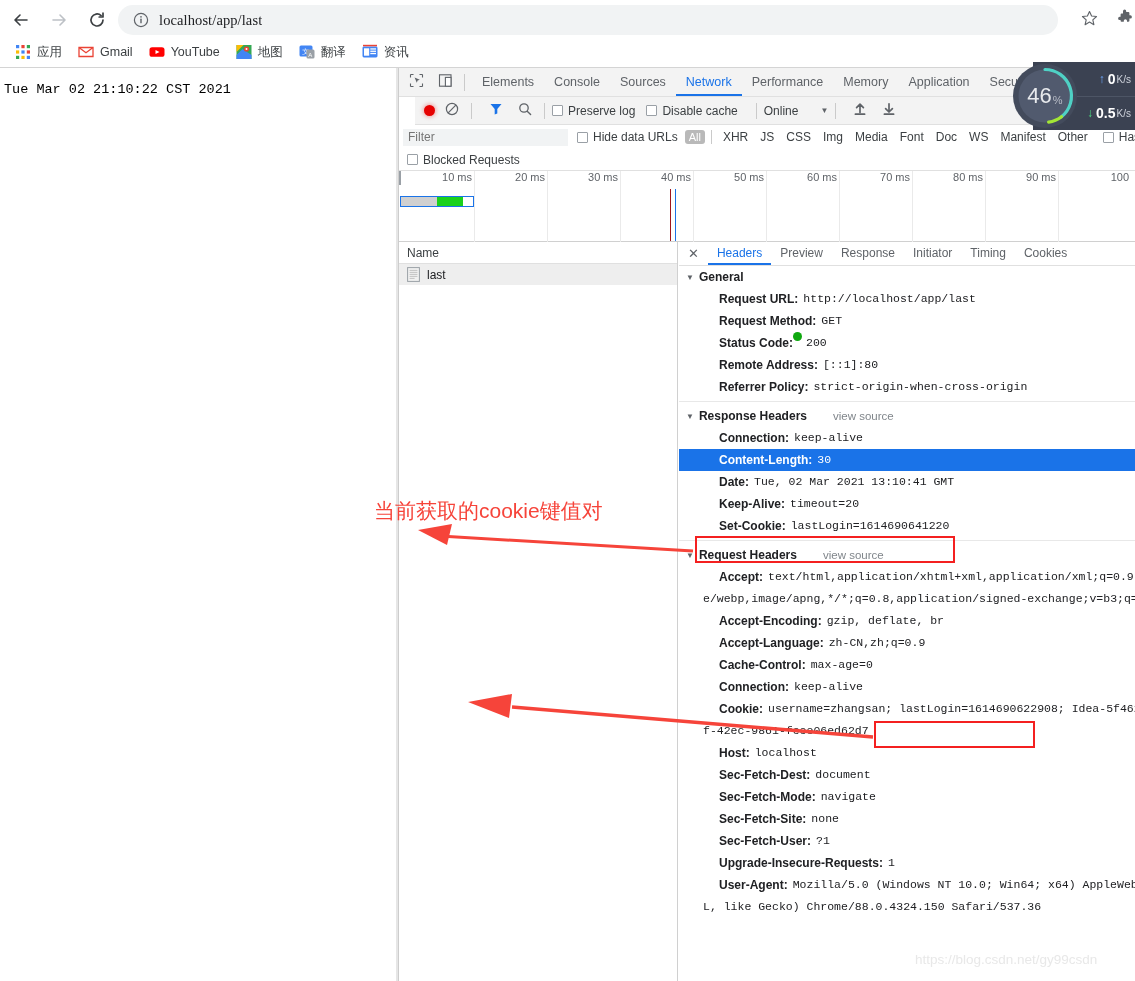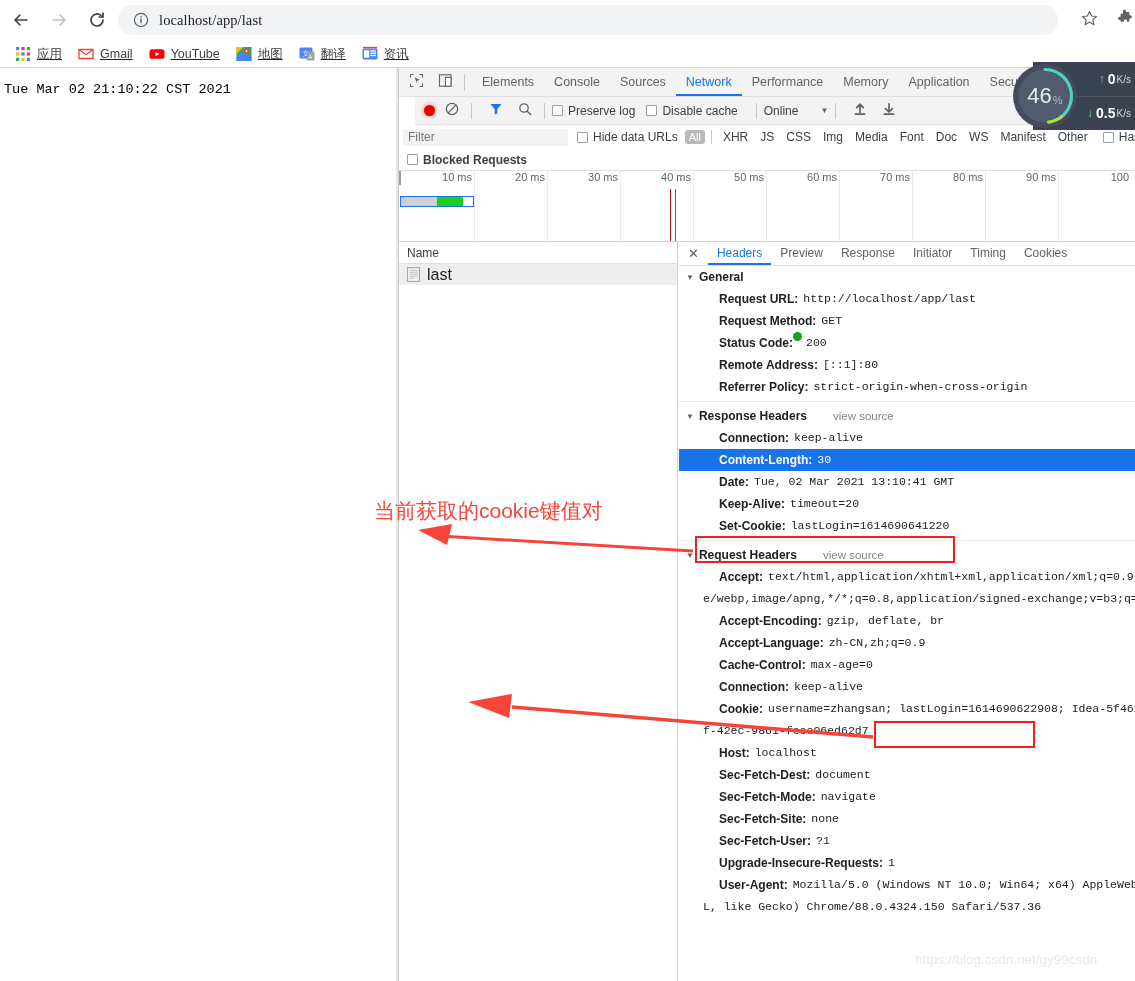--- a/index.html
+++ b/index.html
@@ -23,21 +23,21 @@
   }
   #omnibox .info-icon { width:18px; height:18px; margin-left:14px; flex:0 0 auto; }
   #omnibox .url {
     margin-left:9px; font-size:14.5px; color:#202124; letter-spacing:0.1px;
     white-space:nowrap; overflow:hidden;font-family:Liberation Serif, serif;
   }
   #star-btn { position:absolute; left:1074px; top:5px; width:30px; height:30px; display:flex; align-items:center; justify-content:center; }
   #ext-btn { position:absolute; left:1112px; top:7px; width:26px; height:26px; display:flex; align-items:center; justify-content:center; }
 
   
-  #bookmarks-bar { position:absolute; left:0; top:40px; width:958px; height:28px; display:flex; align-items:center; padding-left:8px;text-decoration:underline; }
+  #bookmarks-bar { position:absolute; left:0; top:40px; width:958px; height:28px; display:flex; padding-left:8px; }
   .bmk { display:flex; align-items:center; height:24px; padding:0 7px; border-radius:4px; margin-right:2px; }
   .bmk .bmk-label { font-size:12.5px; color:#3c4043; margin-left:6px; white-space:nowrap; }
   .bmk .bmk-ico { width:16px; height:16px; flex:0 0 auto; display:block; }
   #chrome-divider { position:absolute; left:0; top:67px; width:1135px; height:1px; background:#d4d4d4; }
 
   
   #page-viewport { position:absolute; left:0; top:68px; width:398px; height:913px; background:#fff; overflow:hidden; }
   #page-text { position:absolute; left:4px; top:14px; font-family:"Liberation Mono", monospace; font-size:13.5px; color:#000; white-space:nowrap; }
   #viewport-right-edge { position:absolute; left:396px; top:0; width:2px; height:913px; background:#e6e6e6; }
 
@@ -83,21 +83,21 @@
   #ov-bar-green { position:absolute; left:36px; top:0; width:26px; height:9px; background:#1bd11b; }
   .ov-vline { position:absolute; top:18px; width:1px; height:52px; }
 
   
   #dt-lower { position:absolute; left:0; top:174px; width:736px; height:739px; background:#fff; }
   #req-pane { position:absolute; left:0; top:0; width:279px; height:739px; border-right:1px solid #d0d0d0; background:#fff; }
   #req-header { position:absolute; left:0; top:0; width:278px; height:22px; border-bottom:1px solid #e0e0e0; display:flex; align-items:center; background:#fff; }
   #req-header .colname { font-size:12px; color:#3c4043; margin-left:8px; }
   .req-row { position:absolute; left:0; width:278px; height:21px; display:flex; align-items:center; background:#eeeeee; }
   .req-row .doc-ico { width:13px; height:15px; margin-left:8px; flex:0 0 auto; }
-  .req-row .rname { font-size:16px; color:#202124; margin-left:7px; }
+  .req-row .rname { font-size:12px; color:#202124; margin-left:7px; }
 
   #detail-pane { position:absolute; left:280px; top:0; width:456px; height:739px; background:#fff; }
   #detail-tabs { position:absolute; left:0; top:0; width:456px; height:24px; display:flex; align-items:center; border-bottom:1px solid #e0e0e0; background:#fff; }
   #detail-close { font-size:13px; color:#5f6368; margin:0 9px 0 9px; line-height:1; flex:0 0 auto; }
   .d-tab { font-size:12px; color:#5f6368; padding:0 9px; height:23px; line-height:23px; white-space:nowrap; flex:0 0 auto; }
   .d-tab.active { color:#1a73e8; border-bottom:2px solid #1a73e8; }
 
   #headers-body { position:absolute; left:0; top:24px; width:456px; height:715px; overflow:hidden; }
   .sect-head { display:flex; align-items:center; height:22px; padding-left:7px; }
   .sect-head .tri { font-size:8px; color:#5f6368; margin-right:5px; }
@@ -373,21 +373,21 @@
     <div class="type-btn">WS</div>
     <div class="type-btn">Manifest</div>
     <div class="type-btn">Other</div>
     <div class="cb-wrap" style="margin-left:8px;">
       <span class="cbox"></span>
       <span class="cb-label">Has blocked</span>
     </div>
   </div>
 
   <div id="dt-blockedbar">
-    <div class="cb-wrap" style="margin-left:8px;font-weight:bold;">
+    <div class="cb-wrap" style="margin-left:8px;">
       <span class="cbox"></span>
       <span class="cb-label">Blocked Requests</span>
     </div>
   </div>
 
   <div id="dt-overview">
     <div id="ov-left-mark"></div>
     <div class="ov-grid" style="left:75px;"></div>
     <div class="ov-grid" style="left:148px;"></div>
     <div class="ov-grid" style="left:221px;"></div>

